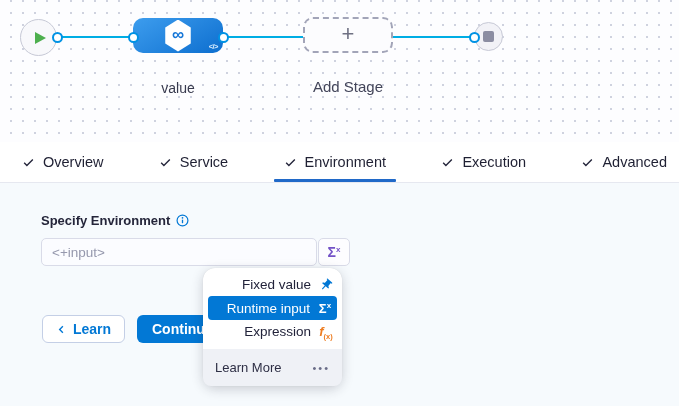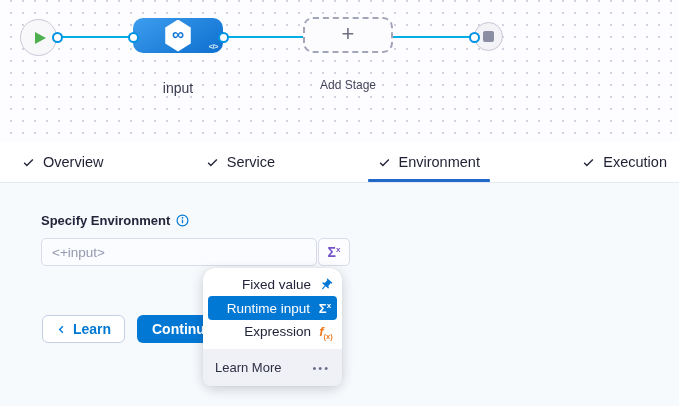--- a/index.html
+++ b/index.html
@@ -41,21 +41,21 @@
     display:flex; align-items:center; justify-content:center; cursor:pointer; }
   .plus-glyph { color:#6f7183; font-size:22px; font-weight:300; line-height:1; margin-top:-2px; }
 
   .stop-node { position:absolute; left:474px; top:22px; width:29px; height:29px;
     border-radius:50%; background:#f2f2f7; border:1px solid #c7c9d6; z-index:3;
     display:flex; align-items:center; justify-content:center; }
   .stop-square { width:11px; height:11px; background:#8b8da2; border-radius:2px; }
 
   .node-label { position:absolute; text-align:center; font-size:14px; color:#383a4e; }
   .stage-label { left:133px; top:80px; width:90px; }
-  .addstage-label { left:295px; top:78px; width:106px; font-size:12px; color:#43455a; }
+  .addstage-label { left:295px; top:78px; width:106px; font-size:15px; color:#43455a; }
 
   
   .tabbar { position:absolute; left:0; top:142px; width:679px; height:41px; background:#fff;
     border-bottom:1px solid #e6e8f0; display:flex; align-items:stretch;
     justify-content:space-between; padding:0 2px 0 12px; }
   .tab { position:relative; display:flex; align-items:center; gap:8px; padding:0 10px;
     font-size:14.5px; color:#1f2033; cursor:pointer; white-space:nowrap; }
   .tab .chk { display:flex; color:#23243a; }
   .tab-underline { position:absolute; left:0; right:0; bottom:0; height:3px;
     background:#2069c8; border-radius:1px; }
@@ -130,21 +130,21 @@
 
     <div class="stop-node">
       <div class="stop-square"></div>
     </div>
 
     <div class="port port1"></div>
     <div class="port port2"></div>
     <div class="port port3"></div>
     <div class="port port4"></div>
 
-    <div class="node-label stage-label">input</div>
+    <div class="node-label stage-label">value</div>
     <div class="node-label addstage-label">Add Stage</div>
   </div>
 
   <div class="tabbar">
     <div class="tab">
       <span class="chk">
           <svg width="13" height="13" viewBox="0 0 24 24">
             <path d="M4 12.5l5 5L20 6.5" stroke="currentColor" stroke-width="2.5" fill="none"></path>
           </svg>
         </span>
@@ -167,20 +167,28 @@
       <span>Environment</span>
       <div class="tab-underline"></div>
     </div>
     <div class="tab">
       <span class="chk">
           <svg width="13" height="13" viewBox="0 0 24 24">
             <path d="M4 12.5l5 5L20 6.5" stroke="currentColor" stroke-width="2.5" fill="none"></path>
           </svg>
         </span>
       <span>Execution</span>
+    </div>
+    <div class="tab">
+      <span class="chk">
+          <svg width="13" height="13" viewBox="0 0 24 24">
+            <path d="M4 12.5l5 5L20 6.5" stroke="currentColor" stroke-width="2.5" fill="none"></path>
+          </svg>
+        </span>
+      <span>Advanced</span>
     </div>
   </div>
 
   <div class="content">
 
     <div class="form-label">
       <span>Specify Environment</span>
       <span class="info-icon">
         <svg width="13" height="13" viewBox="0 0 24 24" fill="none">
           <circle cx="12" cy="12" r="10" stroke="currentColor" stroke-width="2.2"></circle>

